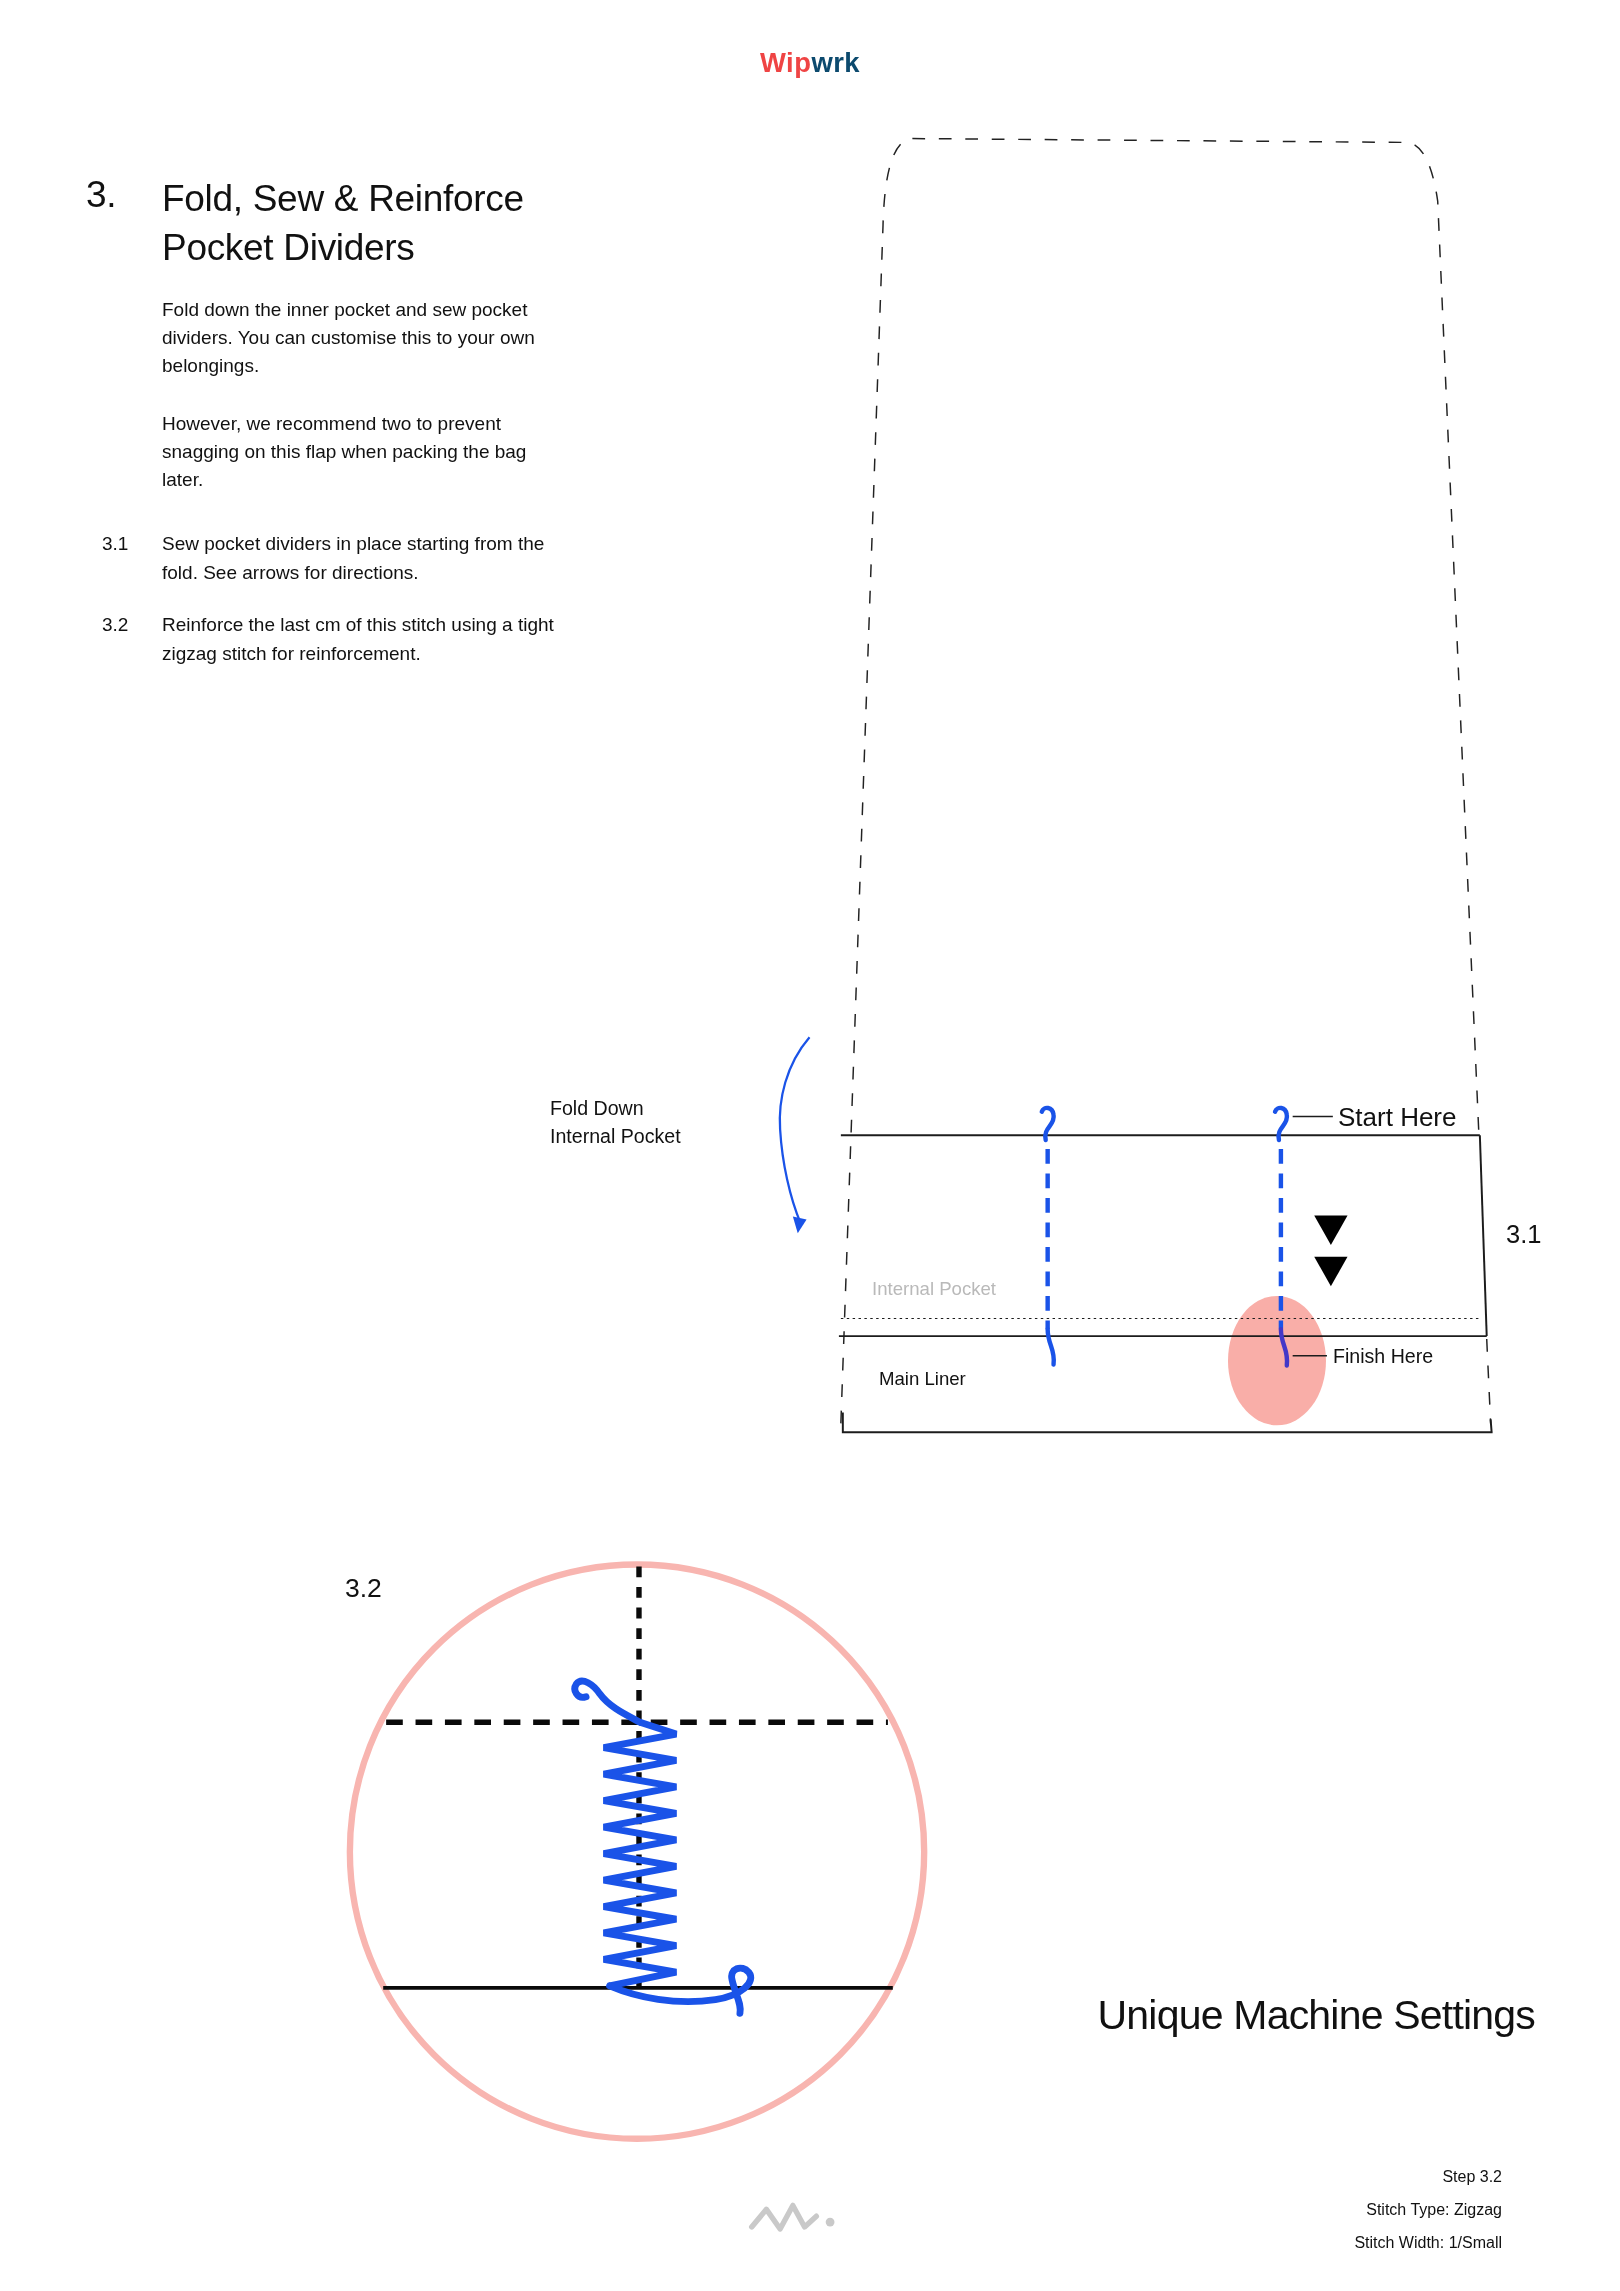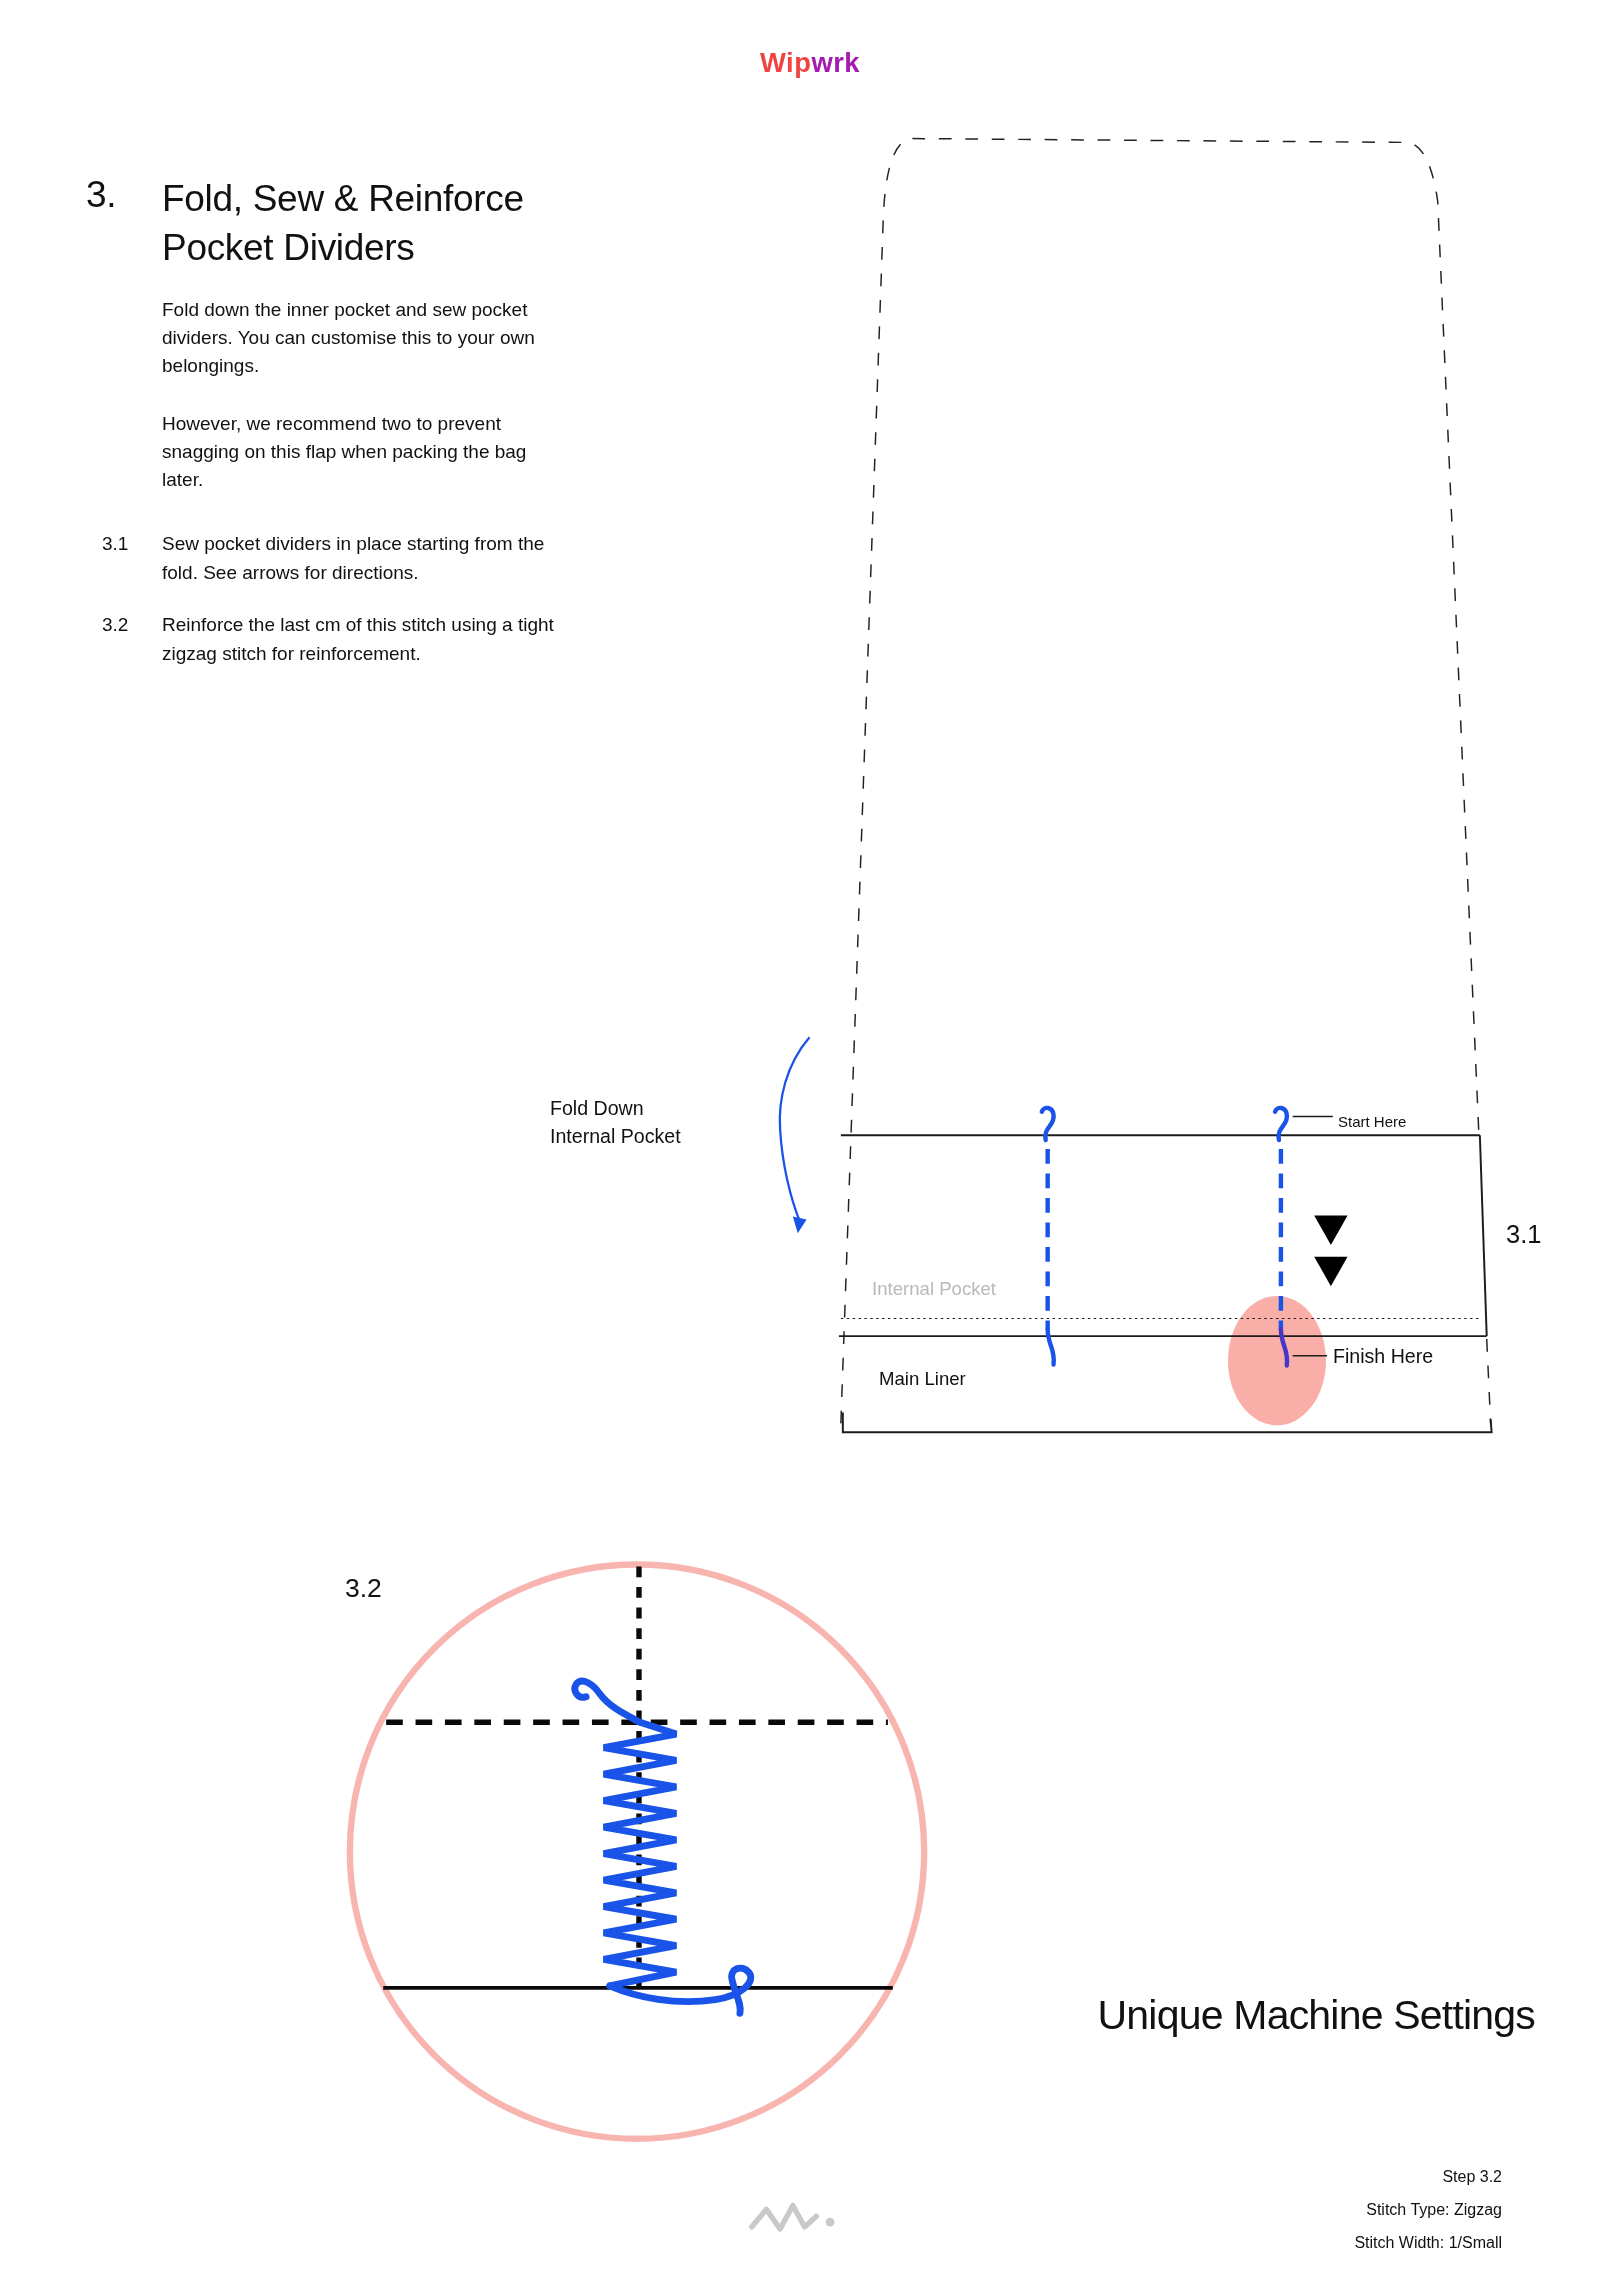--- a/index.html
+++ b/index.html
@@ -4,32 +4,32 @@
 <style>
   html,body{margin:0;padding:0;background:#e8e8e8;}
   .page{
     position:relative;width:1620px;height:2292px;background:#ffffff;
     font-family:"Liberation Sans", sans-serif;color:#111;overflow:hidden;margin:0 auto;
   }
   .abs{position:absolute;}
   .pre{white-space:pre-line;}
   .logo{top:47px;left:0;width:1620px;text-align:center;font-size:27.4px;font-weight:700;letter-spacing:0.5px;}
   .logo .b{color:#ef4444;}
-  .logo .l{color:#a21caf;}
+  .logo .l{color:#0c4a6e;}
   .sec-num{top:174px;left:86px;font-size:37px;font-weight:500;letter-spacing:-0.3px;}
   .sec-title{top:174px;left:162px;font-size:37px;line-height:49px;font-weight:500;letter-spacing:-0.3px;width:549px;}
   .body-text{font-size:19px;line-height:28px;width:461px;left:162px;letter-spacing:0px;}
   .p1{top:296px;}
   .p2{top:410px;}
   .step-num{left:102px;font-size:19px;line-height:29px;}
   .step-text{left:162px;font-size:19px;line-height:29px;width:470px;}
   .s31{top:529px;}
   .s32{top:610px;}
   .fold-label{top:1094px;left:550px;font-size:19.6px;line-height:28px;}
-  .start-label{top:1102px;left:1338px;font-size:15px;margin-top:11px;}
+  .start-label{top:1102px;left:1338px;font-size:26px;}
   .finish-label{top:1345px;left:1333px;font-size:19.6px;}
   .ip-label{top:1278px;left:872px;font-size:18.6px;color:#b9b9b9;}
   .ml-label{top:1368px;left:879px;font-size:18.6px;}
   .ref31{top:1220px;left:1506px;font-size:25.5px;}
   .ref32{top:1573px;left:345px;font-size:26.5px;}
   .ums-title{top:1992px;left:947px;width:588px;text-align:right;font-size:41px;font-weight:500;letter-spacing:-0.8px;}
   .settings{top:2160px;left:1012px;width:490px;text-align:right;font-size:16px;line-height:33px;}
   svg{position:absolute;top:0;left:0;}
 </style>
 </head>

